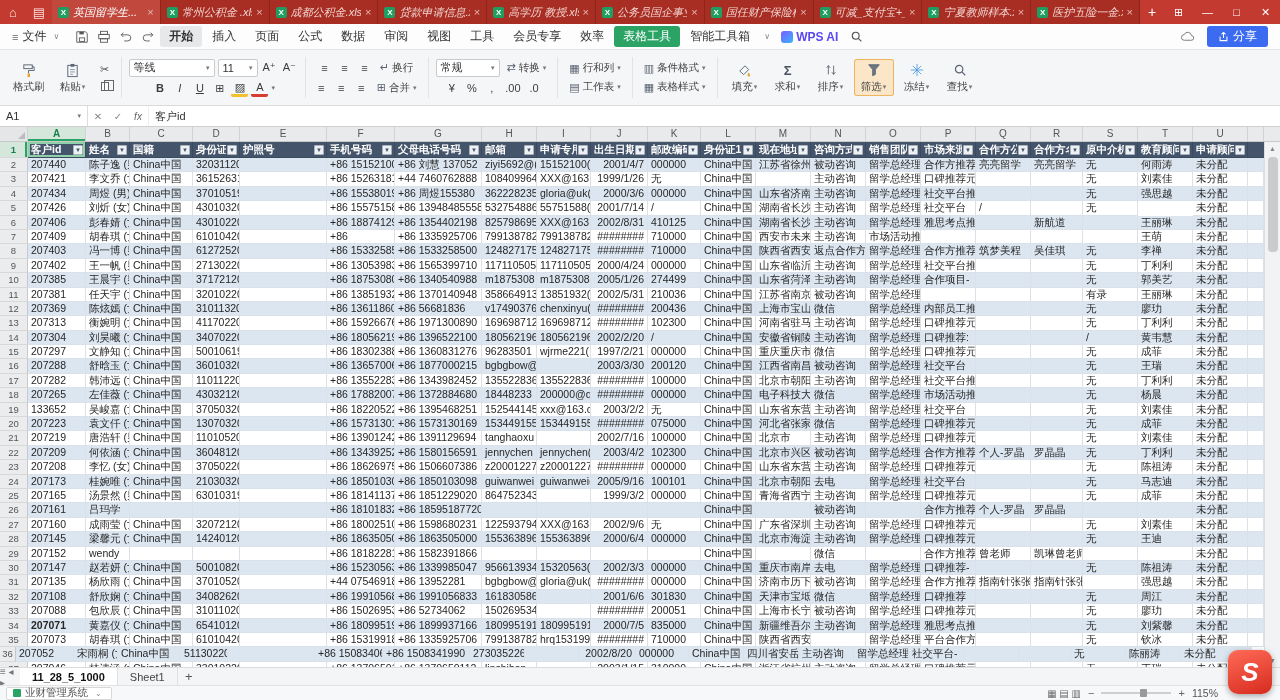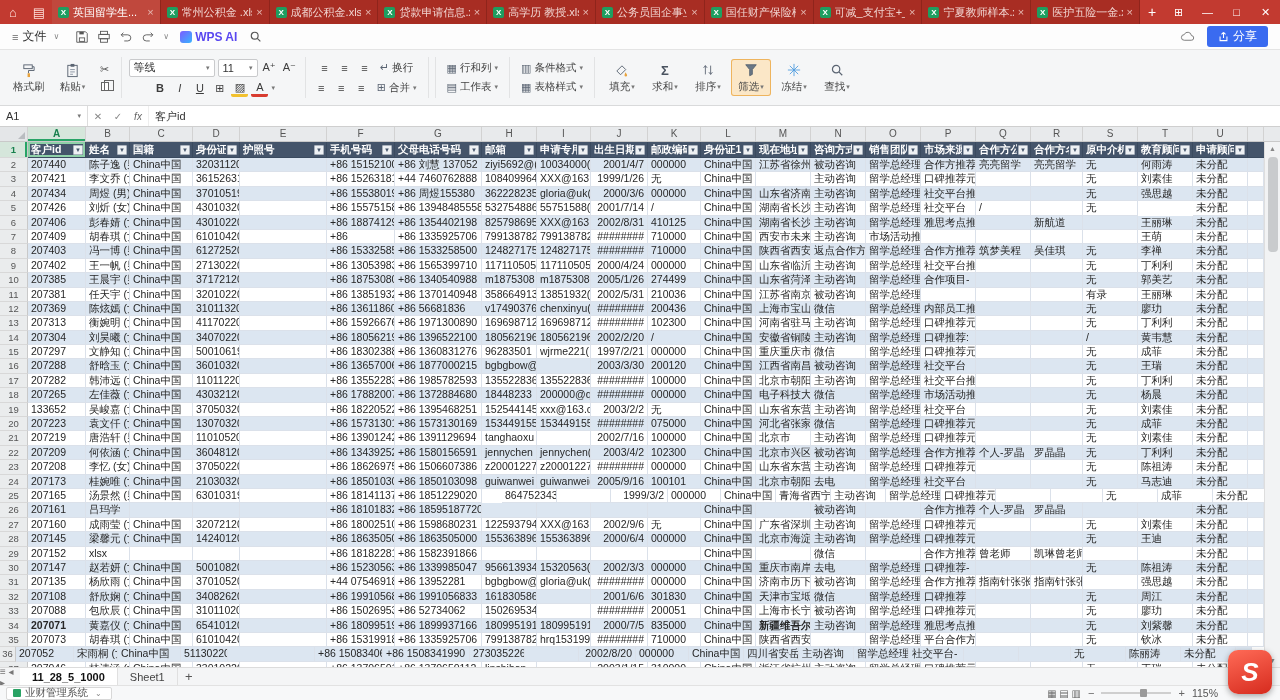--- a/index.html
+++ b/index.html
@@ -7,21 +7,21 @@
   body{font-family:"Liberation Sans","DejaVu Sans",sans-serif;background:#fff;}
   .app{width:1280px;height:700px;display:flex;flex-direction:column;position:relative;overflow:hidden;}
 
   
   .titlebar{height:24px;background:#c23a30;display:flex;align-items:stretch;color:#fff;flex:0 0 auto;}
   .tb-ic{width:26px;display:flex;align-items:center;justify-content:center;font-size:13px;color:#ffe0db;}
   .doc-tabs{display:flex;flex:1;min-width:0;}
   .doc-tab{flex:0 1 110px;min-width:28px;display:flex;align-items:center;gap:4px;padding:0 6px;background:#a82d23;border-right:1px solid #8f241b;font-size:11px;color:#f0d4d0;overflow:hidden;}
   .doc-tab.active{background:#c0483d;color:#fff;}
   .xlsx-icon{flex:0 0 11px;width:11px;height:11px;background:#1e9e60;border-radius:2px;color:#fff;font-size:8px;line-height:11px;text-align:center;font-weight:bold;}
-  .doc-tab-label{flex:1;white-space:nowrap;overflow:hidden;}
+  .doc-tab-label{flex:1;white-space:nowrap;overflow:hidden;font-style:italic;}
   .doc-tab-close{flex:0 0 auto;font-size:11px;color:#e6b9b3;}
   .tb-plus{width:24px;display:flex;align-items:center;justify-content:center;font-size:14px;}
   .win-controls{display:flex;}
   .win-btn{width:29px;display:flex;align-items:center;justify-content:center;font-size:11px;}
 
   
   .menubar{height:26px;background:#fdfdfd;border-bottom:1px solid #e4e4e4;display:flex;align-items:center;font-size:12px;color:#333;padding:0 4px;gap:2px;flex:0 0 auto;}
   .file-btn{display:flex;align-items:center;gap:4px;padding:0 8px;}
   .hamb{font-size:11px;color:#666;}
   .qicon{width:20px;height:18px;display:flex;align-items:center;justify-content:center;color:#555;}
@@ -206,20 +206,34 @@
           <path d="M5 3 2.5 5.5 5 8" fill="none" stroke="#555"></path>
           <path d="M2.5 5.5H10a3.5 3.5 0 0 1 0 7H6" fill="none" stroke="#555"></path>
         </svg>
       </span>
     <span class="qicon">
         <svg width="14" height="14" viewBox="0 0 16 16">
           <path d="M11 3l2.5 2.5L11 8" fill="none" stroke="#555"></path>
           <path d="M13.5 5.5H6a3.5 3.5 0 0 0 0 7h4" fill="none" stroke="#555"></path>
         </svg>
       </span>
+    <div class="menu-tabs" id="menu-tabs">
+        <div class="menu-tab active">开始</div>
+        <div class="menu-tab">插入</div>
+        <div class="menu-tab">页面</div>
+        <div class="menu-tab">公式</div>
+        <div class="menu-tab">数据</div>
+        <div class="menu-tab">审阅</div>
+        <div class="menu-tab">视图</div>
+        <div class="menu-tab">工具</div>
+        <div class="menu-tab">会员专享</div>
+        <div class="menu-tab">效率</div>
+        <div class="menu-tab green">表格工具</div>
+        <div class="menu-tab">智能工具箱</div>
+      </div>
     <span class="smallcaret">∨</span>
     <span class="wps-ai">
         <span class="ai-logo"></span>
         <span>WPS AI</span>
       </span>
     <span class="qicon">
         <svg width="13" height="13" viewBox="0 0 16 16">
           <circle cx="7" cy="7" r="4.2" fill="none" stroke="#555" stroke-width="1.4"></circle>
           <path d="M10.2 10.2 14 14" stroke="#555" stroke-width="1.4"></path>
         </svg>
@@ -317,20 +331,40 @@
         <span class="tbtn">≡</span>
         <span class="stackbtn">
             <span class="sicon">⊞</span>
             <span>合并</span>
             <span class="caret">▾</span>
           </span>
       </div>
     </div>
     <div class="vsep"></div>
 
+    <div class="rgroup fcol">
+      <div class="rrow">
+        <span class="combo w64">
+            <span>常规</span>
+            <span class="caret">▾</span>
+          </span>
+        <span class="stackbtn">
+            <span class="sicon">⇄</span>
+            <span>转换</span>
+            <span class="caret">▾</span>
+          </span>
+      </div>
+      <div class="rrow">
+        <span class="tbtn">¥</span>
+        <span class="tbtn">%</span>
+        <span class="tbtn">,</span>
+        <span class="tbtn">.00</span>
+        <span class="tbtn">.0</span>
+      </div>
+    </div>
     <div class="vsep"></div>
 
     <div class="rgroup stackcol">
       <span class="stackbtn">
           <span class="sicon">▦</span>
           <span>行和列</span>
           <span class="caret">▾</span>
         </span>
       <span class="stackbtn">
           <span class="sicon">▤</span>
@@ -560,21 +594,21 @@
         <div class="row even">
           <div class="rn" style="width: 28px;">2</div>
           <div class="c" style="width: 58px;">207440</div>
           <div class="c" style="width: 44px;">陈子逸 (男</div>
           <div class="c" style="width: 63px;">China中国</div>
           <div class="c" style="width: 47px;">320311200104077915</div>
           <div class="c" style="width: 87px;"></div>
           <div class="c" style="width: 68px;">+86 15152100</div>
           <div class="c" style="width: 87px;">+86 刘慧 137052</div>
           <div class="c" style="width: 55px;">ziyi5692@(</div>
-          <div class="c" style="width: 54px;">10034000(</div>
+          <div class="c" style="width: 54px;">15152100(</div>
           <div class="c r" style="width: 57px;">2001/4/7</div>
           <div class="c" style="width: 53px;">000000</div>
           <div class="c" style="width: 55px;">China中国</div>
           <div class="c" style="width: 55px;">江苏省徐州</div>
           <div class="c" style="width: 55px;">被动咨询</div>
           <div class="c" style="width: 55px;">留学总经理</div>
           <div class="c" style="width: 55px;">合作方推荐</div>
           <div class="c" style="width: 55px;">亮亮留学</div>
           <div class="c" style="width: 52px;">亮亮留学</div>
           <div class="c" style="width: 55px;">无</div>
@@ -933,21 +967,21 @@
           <div class="c" style="width: 16px;"></div>
         </div>
         <div class="row odd">
           <div class="rn" style="width: 28px;">17</div>
           <div class="c" style="width: 58px;">207282</div>
           <div class="c" style="width: 44px;">韩沛远 (女</div>
           <div class="c" style="width: 63px;">China中国</div>
           <div class="c" style="width: 47px;">110112200109181419</div>
           <div class="c" style="width: 87px;"></div>
           <div class="c" style="width: 68px;">+86 13552283</div>
-          <div class="c" style="width: 87px;">+86 1985782593</div>
+          <div class="c" style="width: 87px;">+86 1343982452</div>
           <div class="c" style="width: 55px;">135522836</div>
           <div class="c" style="width: 54px;">135522836(</div>
           <div class="c r" style="width: 57px;">########</div>
           <div class="c" style="width: 53px;">100000</div>
           <div class="c" style="width: 55px;">China中国</div>
           <div class="c" style="width: 55px;">北京市朝阳</div>
           <div class="c" style="width: 55px;">主动咨询</div>
           <div class="c" style="width: 55px;">留学总经理</div>
           <div class="c" style="width: 55px;">社交平台推:</div>
           <div class="c" style="width: 55px;"></div>
@@ -1134,21 +1168,21 @@
         </div>
         <div class="row odd">
           <div class="rn" style="width: 28px;">25</div>
           <div class="c" style="width: 58px;">207165</div>
           <div class="c" style="width: 44px;">汤景然 (男</div>
           <div class="c" style="width: 63px;">China中国</div>
           <div class="c" style="width: 47px;">630103199903020823</div>
           <div class="c" style="width: 87px;"></div>
           <div class="c" style="width: 68px;">+86 18141137</div>
           <div class="c" style="width: 87px;">+86 1851229020</div>
-          <div class="c" style="width: 55px; margin-left: 20px;">864752343</div>
+          <div class="c" style="width: 55px;">864752343</div>
           <div class="c" style="width: 54px;"></div>
           <div class="c r" style="width: 57px;">1999/3/2</div>
           <div class="c" style="width: 53px;">000000</div>
           <div class="c" style="width: 55px;">China中国</div>
           <div class="c" style="width: 55px;">青海省西宁</div>
           <div class="c" style="width: 55px;">主动咨询</div>
           <div class="c" style="width: 55px;">留学总经理</div>
           <div class="c" style="width: 55px;">口碑推荐元</div>
           <div class="c" style="width: 55px;"></div>
           <div class="c" style="width: 52px;"></div>
@@ -1228,21 +1262,21 @@
           <div class="c" style="width: 55px;"></div>
           <div class="c" style="width: 52px;"></div>
           <div class="c" style="width: 55px;">无</div>
           <div class="c" style="width: 55px;">王迪</div>
           <div class="c" style="width: 55px;">未分配</div>
           <div class="c" style="width: 16px;"></div>
         </div>
         <div class="row odd">
           <div class="rn" style="width: 28px;">29</div>
           <div class="c" style="width: 58px;">207152</div>
-          <div class="c" style="width: 44px;">xlsx</div>
+          <div class="c" style="width: 44px;">wendy</div>
           <div class="c" style="width: 63px;"></div>
           <div class="c" style="width: 47px;"></div>
           <div class="c" style="width: 87px;"></div>
           <div class="c" style="width: 68px;">+86 18182281</div>
           <div class="c" style="width: 87px;">+86 1582391866</div>
           <div class="c" style="width: 55px;"></div>
           <div class="c" style="width: 54px;"></div>
           <div class="c r" style="width: 57px;"></div>
           <div class="c" style="width: 53px;"></div>
           <div class="c" style="width: 55px;">China中国</div>
@@ -1364,21 +1398,21 @@
           <div class="c" style="width: 63px;">China中国</div>
           <div class="c" style="width: 47px;">654101200007050581</div>
           <div class="c" style="width: 87px;"></div>
           <div class="c" style="width: 68px;">+86 18099519</div>
           <div class="c" style="width: 87px;">+86 1899937166</div>
           <div class="c" style="width: 55px;">180995191</div>
           <div class="c" style="width: 54px;">180995191(</div>
           <div class="c r" style="width: 57px;">2000/7/5</div>
           <div class="c" style="width: 53px;">835000</div>
           <div class="c" style="width: 55px;">China中国</div>
-          <div class="c" style="width: 55px; font-weight: bold;">新疆维吾尔</div>
+          <div class="c" style="width: 55px;">新疆维吾尔</div>
           <div class="c" style="width: 55px;">主动咨询</div>
           <div class="c" style="width: 55px;">留学总经理</div>
           <div class="c" style="width: 55px;">雅思考点推荐</div>
           <div class="c" style="width: 55px;"></div>
           <div class="c" style="width: 52px;"></div>
           <div class="c" style="width: 55px;">无</div>
           <div class="c" style="width: 55px;">刘紫馨</div>
           <div class="c" style="width: 55px;">未分配</div>
           <div class="c" style="width: 16px;"></div>
         </div>

